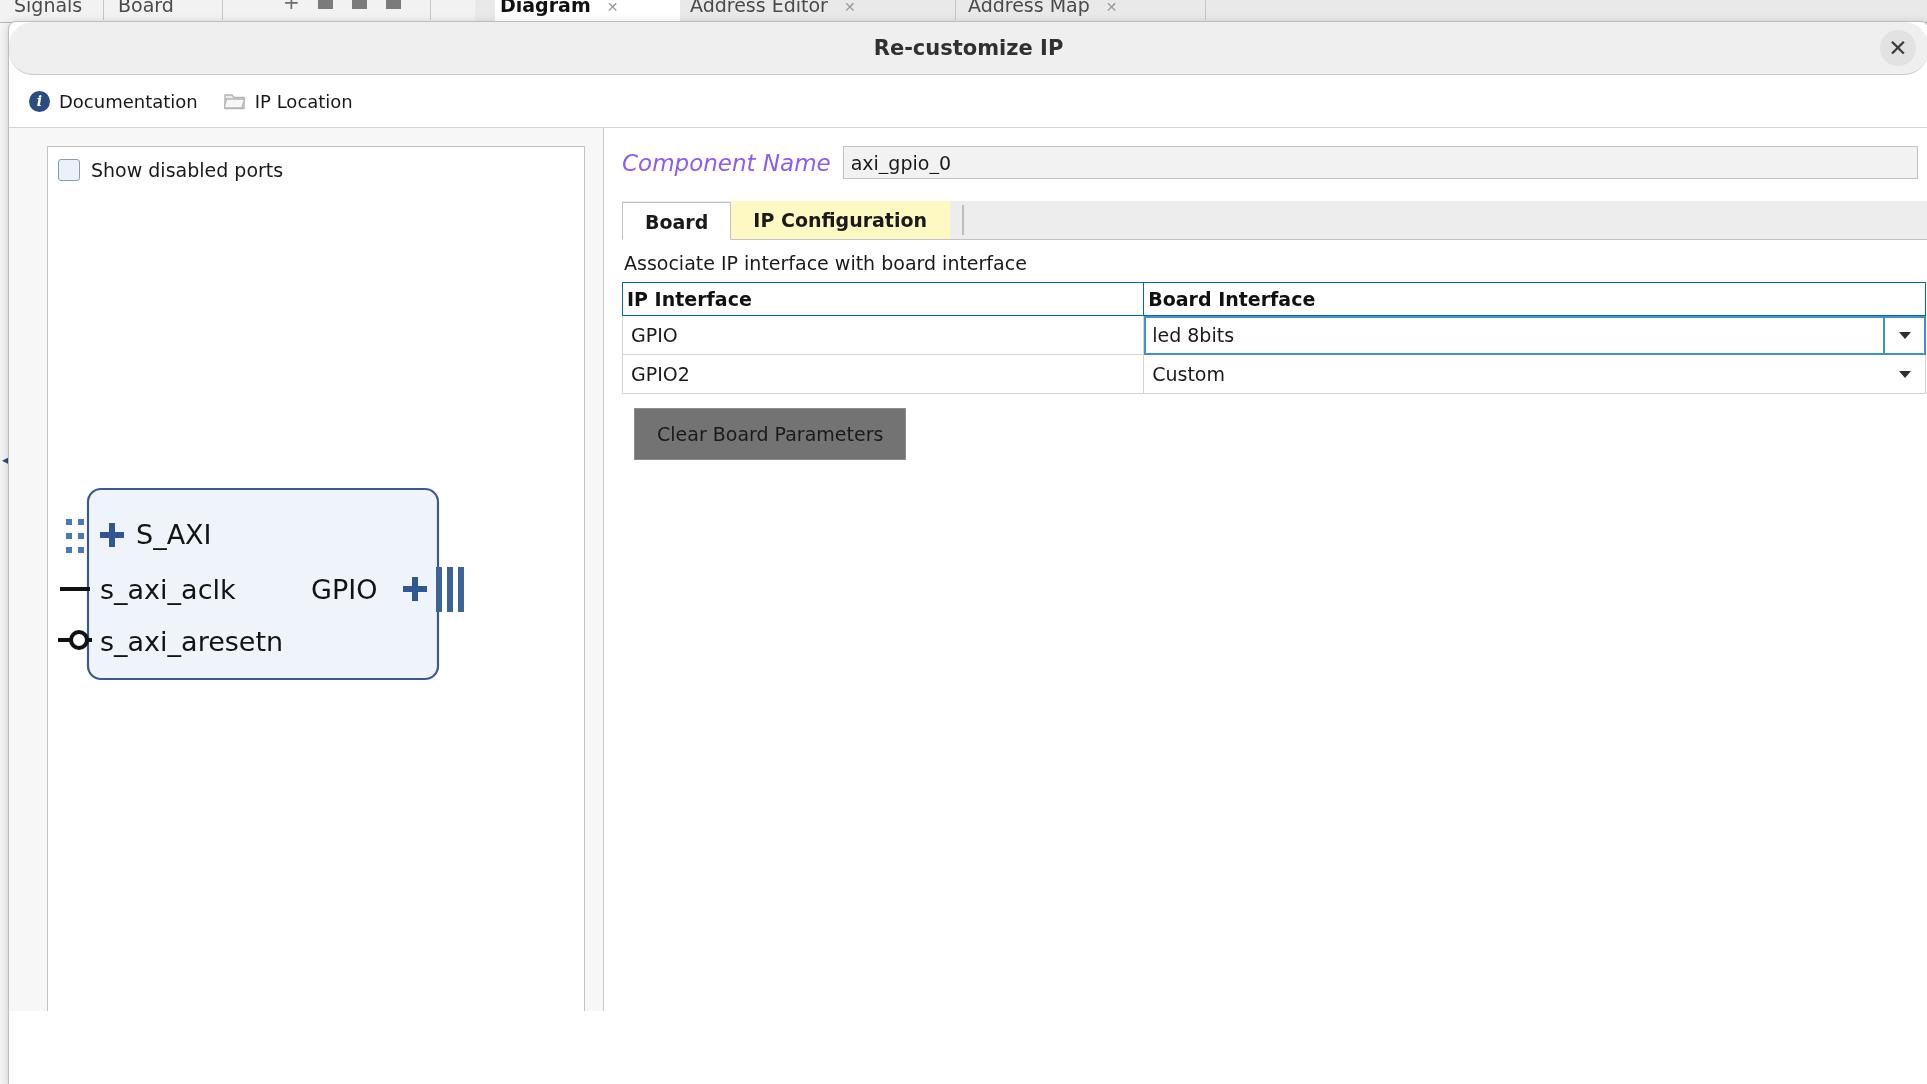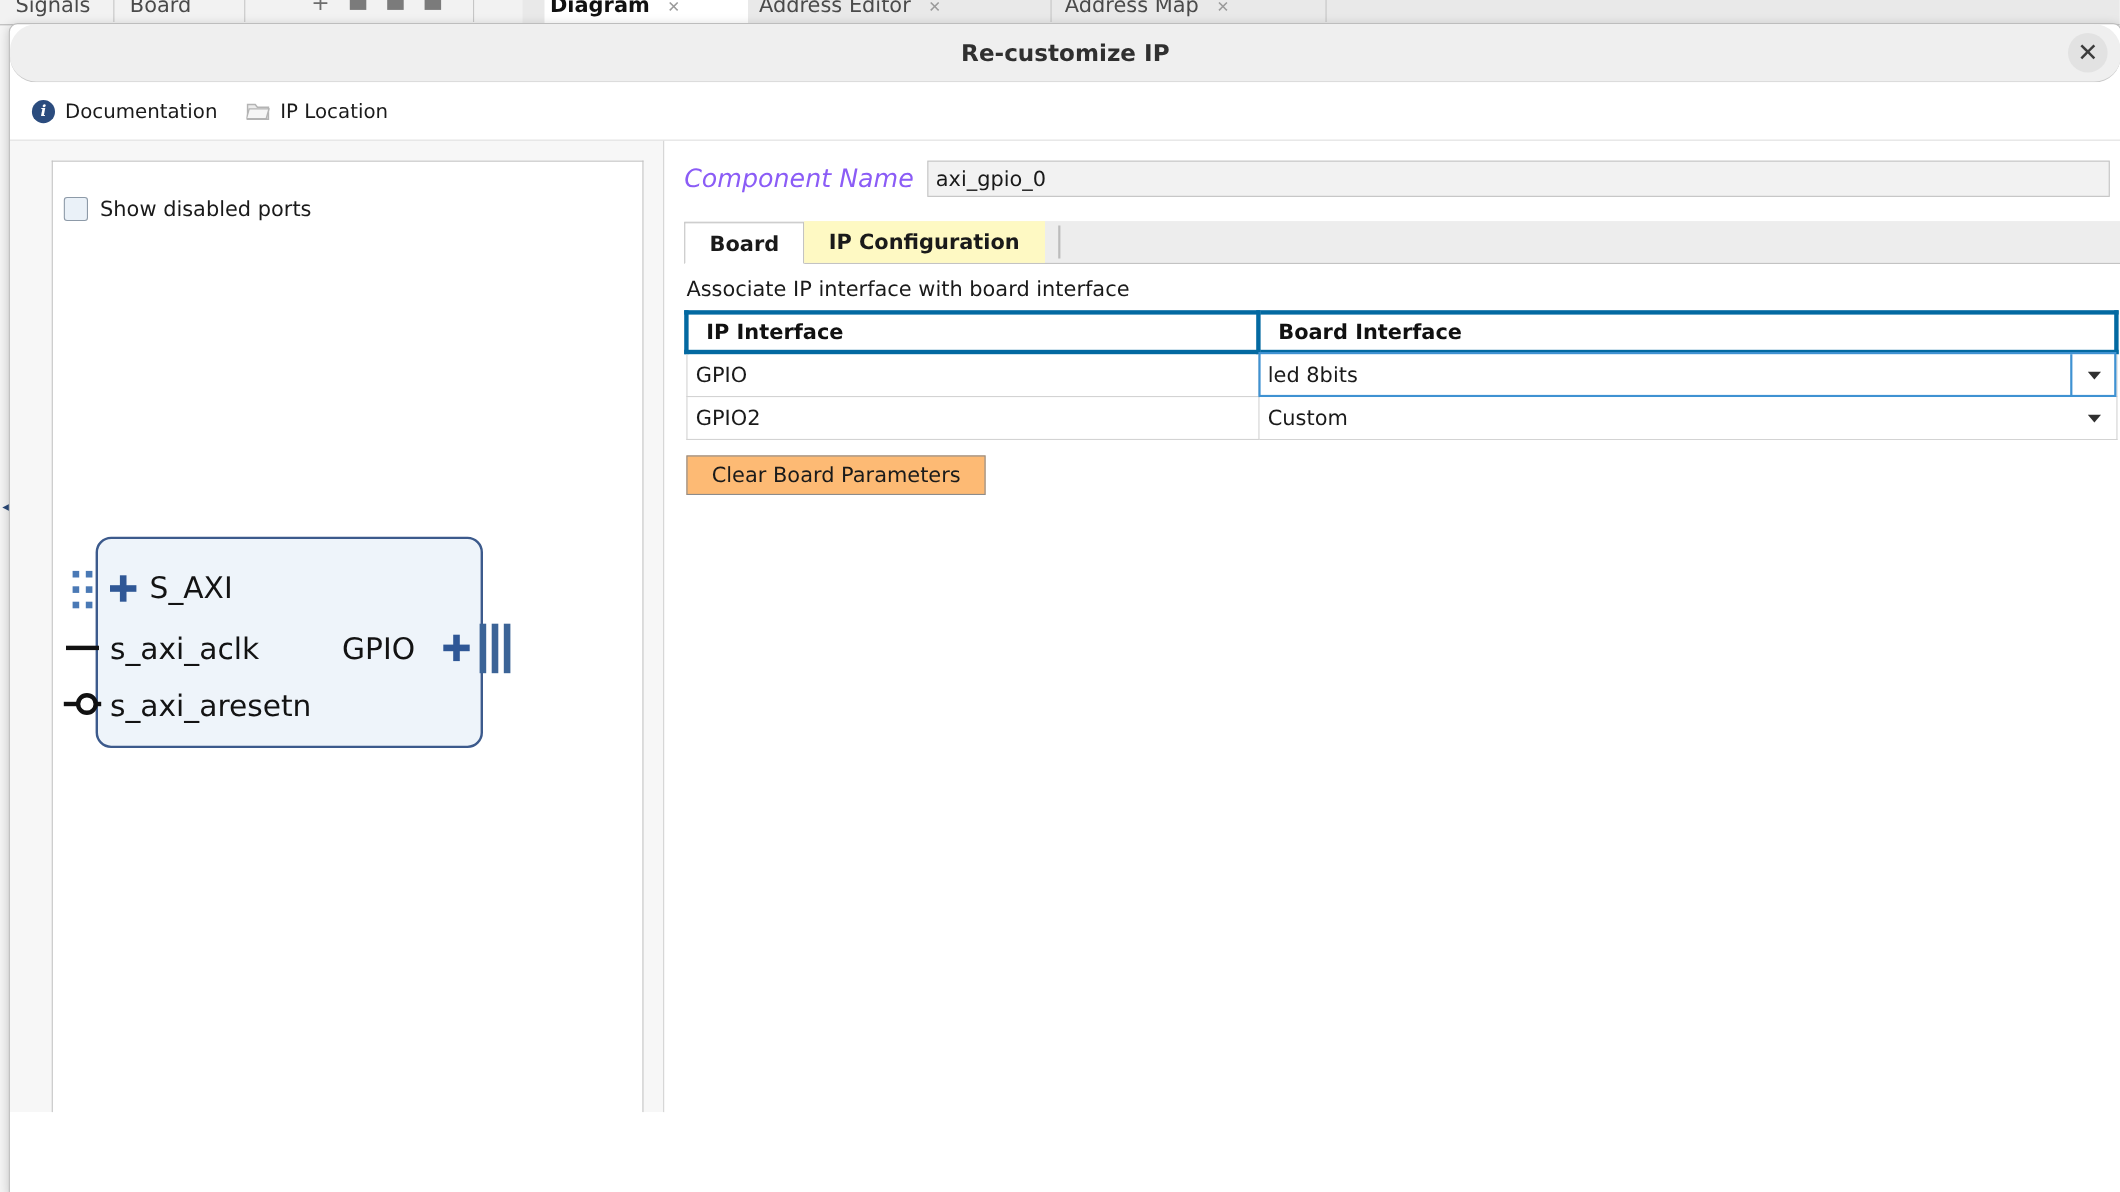--- a/index.html
+++ b/index.html
@@ -213,21 +213,21 @@
     position: absolute;
     left: 38px; top: 18px;
     right: 18px; bottom: 0;
     background: #ffffff;
     border: 1px solid #c2c2c2;
     border-bottom: none;
     overflow: hidden;
   }
   .chk-row {
     position: absolute;
-    left: 10px; top: 32px;
+    left: 10px; top: 12px;
     display: flex;
     align-items: center;
     gap: 11px;
     cursor: pointer;
   }
   .chk-box {
     width: 22px; height: 22px;
     border: 1px solid #8d9aa8;
     border-radius: 3px;
     background: #eaf1f8;
@@ -311,22 +311,22 @@
   table.board-table {
     border-collapse: collapse;
     width: calc(100% - 2px);
     table-layout: fixed;
   }
   table.board-table th {
     text-align: left;
     font-size: 19px;
     font-weight: bold;
     color: #111;
-    padding: 5px 16px;
-    border: 4px solid #0369a1;
+    padding: 5px 4px;
+    border: 1px solid #0369a1;
     background: #ffffff;
   }
   table.board-table td {
     font-size: 19px;
     color: #1a1a1a;
     padding: 5px 8px;
     border: 1px solid #d3d3d3;
     background: #ffffff;
     height: 28px;
   }
@@ -347,26 +347,26 @@
   .combo-arrow.boxed { border-left: 2px solid #3f92d2; }
   .arrow-glyph {
     width: 0; height: 0;
     border-left: 6px solid transparent;
     border-right: 6px solid transparent;
     border-top: 7px solid #303030;
   }
 
   .clear-btn {
     margin-top: 14px;
-    margin-left: 2px;
-    height: 36px;
+    margin-left: 12px;
+    height: 52px;
     padding: 0 22px;
     font-size: 19px;
     color: #1a1a1a;
-    background: #fdba74;
+    background: #737373;
     border: 1px solid #8c8c8c;
     cursor: pointer;
     font-family: "DejaVu Sans", "Liberation Sans", sans-serif;
   }
 </style>
 </head>
 <body>
 
 <div id="app-background">
 

